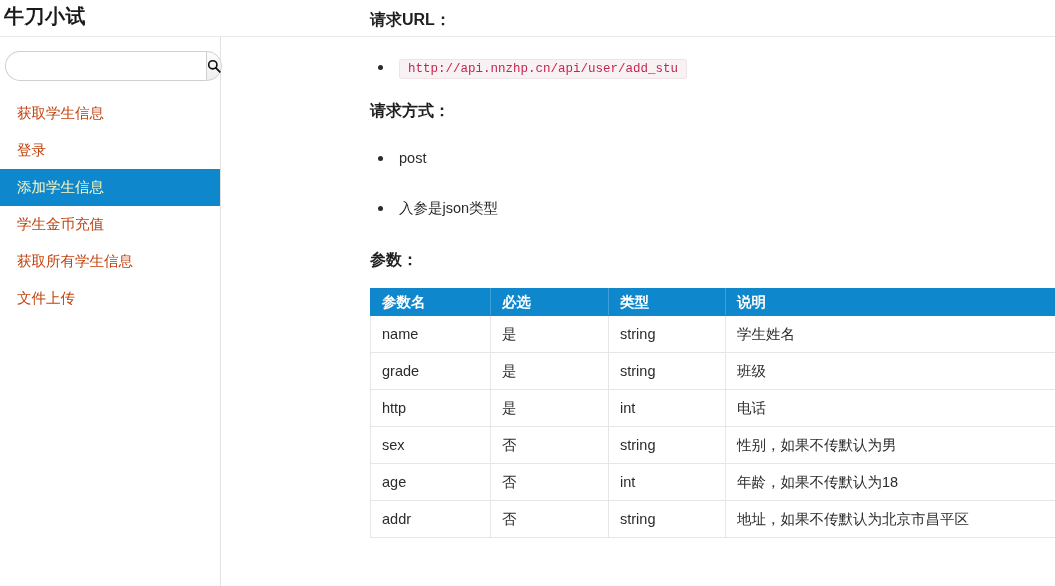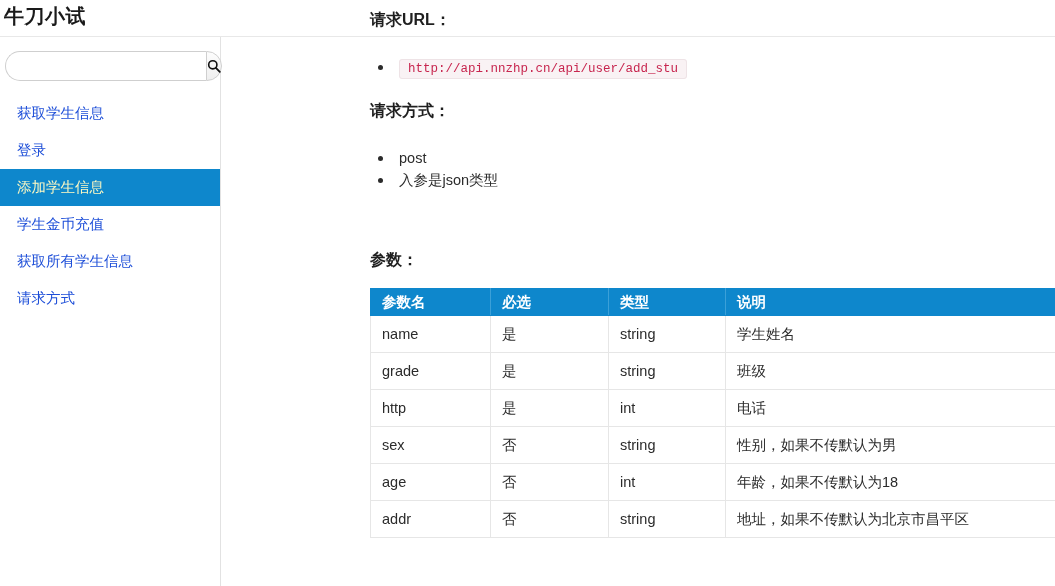--- a/index.html
+++ b/index.html
@@ -87,21 +87,21 @@
     left: 0; top: 58px;
     width: 220px;
     list-style: none;
     margin: 0; padding: 0;
   }
   .menu-item {
     height: 37px;
     line-height: 37px;
     padding-left: 17px;
     font-size: 14.5px;
-    color: #1d4ed8;
+    color: #c2410c;
     cursor: pointer;
     white-space: nowrap;
   }
   .menu-item.active {
     background: #0e87cc;
     color: #fef9c3;
   }
 
   
   .content {
@@ -144,21 +144,21 @@
   ul.bullets li:before {
     content: "";
     position: absolute;
     left: 8px; top: 9px;
     width: 5px; height: 5px;
     border-radius: 50%;
     background: #2b2b2b;
   }
   .url-list    { position: absolute; left: 0; top: 70px; }
   .method-list { position: absolute; left: 0; top: 161px; }
-  .method-list li + li { }
+  .method-list li + li { margin-top: 28px; }
 
   code.url {
     font-family: "Liberation Mono", "DejaVu Sans Mono", monospace;
     font-size: 12.5px;
     color: #c7254e;
     background: #f9f2f4;
     border: 1px solid #eee3e6;
     border-radius: 3px;
     padding: 2px 8px;
     white-space: nowrap;
@@ -224,21 +224,21 @@
         </span>
       </button>
     </div>
 
     <ul class="menu" id="menu-list">
         <li class="menu-item"><span>获取学生信息</span></li>
         <li class="menu-item"><span>登录</span></li>
         <li class="menu-item active"><span>添加学生信息</span></li>
         <li class="menu-item"><span>学生金币充值</span></li>
         <li class="menu-item"><span>获取所有学生信息</span></li>
-        <li class="menu-item"><span>请求方式</span></li>
+        <li class="menu-item"><span>文件上传</span></li>
       </ul>
   </div>
 
   <div class="content">
     <div class="inner">
 
       <h3 class="section h-url">请求URL：</h3>
 
       <ul class="bullets url-list" id="url-list">
           <li><code class="url">http://api.nnzhp.cn/api/user/add_stu</code></li>

